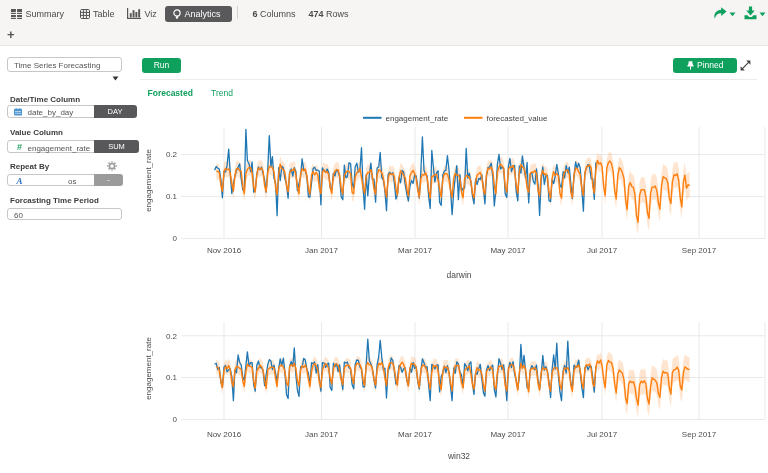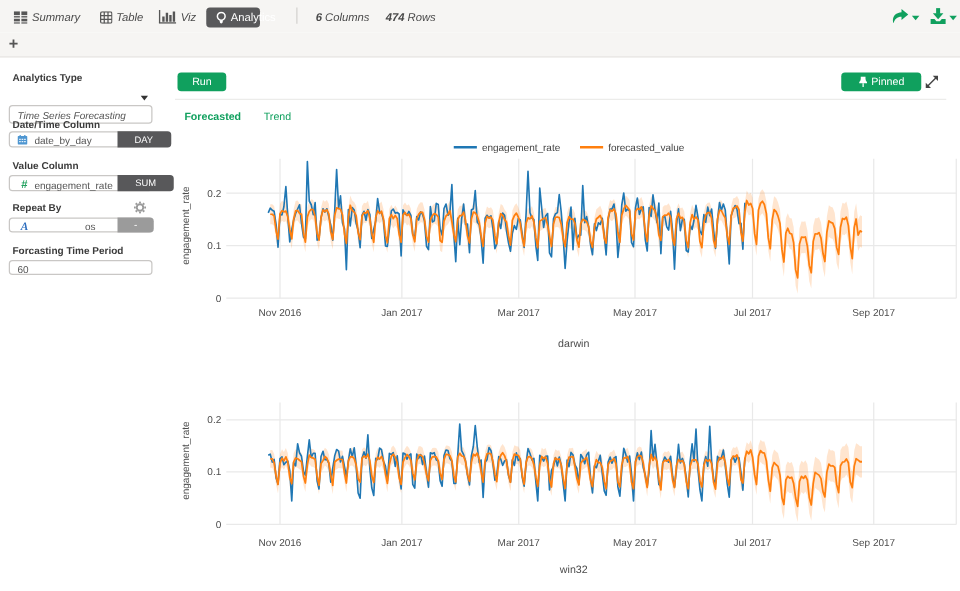--- a/index.html
+++ b/index.html
@@ -1,19 +1,19 @@
 <!DOCTYPE html>
 <html><head><meta charset="utf-8"><title>Analytics</title><style>
 * { box-sizing: border-box; }
 html,body { margin:0; padding:0; }
 body { width:768px; height:473px; font-family:"Liberation Sans",sans-serif; background:#fff;
        position:relative; overflow:hidden; }
 .abs { position:absolute; }
 .topbar { left:0; top:0; width:768px; height:26px; background:#f6f5f3; }
-.navtxt { font-size:9px; color:#4a4a4a; top:9px;font-style:italic; }
+.navtxt { font-size:9px; color:#4a4a4a; top:9px; }
 .tabstrip { left:0; top:26px; width:768px; height:20px; background:#f6f5f3;
             border-bottom:1px solid #e7e5e3; }
 .tab { left:21.5px; top:-0.5px; width:71.5px; height:21px; background:#fff;
        border:1px solid #dad8d6; border-bottom:none; border-radius:3px 3px 0 0; }
 .lbl { font-size:8px; font-weight:bold; color:#3b3b3b; }
 .ibox { border:1px solid #c9c7c5; border-radius:3px; background:#fff; }
 .itxt { font-size:8px; color:#555; }
 .dbtn { background:#58585a; color:#fff; font-size:7.5px; text-align:center;
         border-radius:0 3px 3px 0; }
 .gbtn { background:#9b9b9b; color:#fff; font-size:8px; text-align:center;
@@ -46,21 +46,21 @@
 <div class="abs navtxt" style="left:93px">Table</div>
 <svg class="abs" style="left:127px;top:7.5px" width="14" height="11" viewBox="0 0 14 11">
 <line x1="0.6" y1="0" x2="0.6" y2="10.4" stroke="#565656" stroke-width="1.2"></line>
 <line x1="0" y1="10.4" x2="14" y2="10.4" stroke="#565656" stroke-width="1.2"></line>
 <rect x="2.8" y="5.2" width="1.9" height="4.2" fill="#565656"></rect>
 <rect x="5.6" y="2.2" width="1.9" height="7.2" fill="#565656"></rect>
 <rect x="8.4" y="4.0" width="1.9" height="5.4" fill="#565656"></rect>
 <rect x="11.2" y="1.2" width="1.9" height="8.2" fill="#565656"></rect>
   </svg>
 <div class="abs navtxt" style="left:144.5px">Viz</div>
-<div class="abs" style="left:165px;top:5.5px;width:43px;height:16px;background:#59595b;border-radius:3px;">
+<div class="abs" style="left:165px;top:5.5px;width:67px;height:16px;background:#59595b;border-radius:3px;">
 <svg class="abs" style="left:7px;top:3px" width="10" height="11" viewBox="0 0 10 11">
 <circle cx="5" cy="4" r="3.1" fill="none" stroke="#fff" stroke-width="1.2"></circle>
 <path d="M3.6 7.2 L6.4 7.2 L6 9.2 Q5 10.2 4 9.2 Z" fill="#fff"></path>
     </svg>
 <div class="abs" style="left:19.5px;top:3.5px;font-size:9px;color:#fff;">Analytics</div>
 </div>
 <div class="abs" style="left:237px;top:6px;width:1px;height:13px;background:#d4d2d0;"></div>
 <div class="abs navtxt" style="left:252.5px"><b>6</b> Columns<span style="display:inline-block;width:13px;"></span><b>474</b> Rows</div>
 <svg class="abs" style="left:713px;top:6.5px" width="14" height="13" viewBox="0 0 14 13">
 <path d="M8.2 0.2 L13.6 4.6 L8.2 9 L8.2 6.3 C4.6 6.3 2.9 8.1 1.8 11.6 C1.1 9.8 0.4 3.6 8.2 2.8 Z" fill="#10a05e"></path>
@@ -75,21 +75,21 @@
   </svg>
 <svg class="abs" style="left:758.5px;top:11.5px" width="7" height="5" viewBox="0 0 7 5">
 <path d="M0.5 0.5 L6.5 0.5 L3.5 4.2 Z" fill="#10a05e"></path>
   </svg>
 
 <div class="abs tabstrip">
 <div class="abs" style="left:7px;top:0.5px;font-size:13px;font-weight:bold;color:#555;">+</div>
 </div>
 
 <div class="abs lbl" style="left:10px;top:58px;">Analytics Type</div>
-<div class="abs ibox" style="left:7px;top:84px;width:115px;height:14.5px;font-style:italic;">
+<div class="abs ibox" style="left:7px;top:57px;width:115px;height:14.5px;">
 <div class="abs itxt" style="left:6px;top:3.2px;">Time Series Forecasting</div>
 </div>
 <svg class="abs" style="left:112px;top:76px" width="7" height="5" viewBox="0 0 7 5">
 <path d="M0.6 0.6 L6.4 0.6 L3.5 4.4 Z" fill="#333"></path>
   </svg>
 
 <div class="abs lbl" style="left:10px;top:95px;">Date/Time Column</div>
 <div class="abs ibox" style="left:7px;top:104.5px;width:114.5px;height:13.5px;padding:0;">
 <svg class="abs" style="left:6px;top:2.8px" width="8" height="7.6" viewBox="0 0 8 7.6">
 <rect x="0" y="0.8" width="8" height="6.8" rx="0.8" fill="#4e96d1"></rect>

